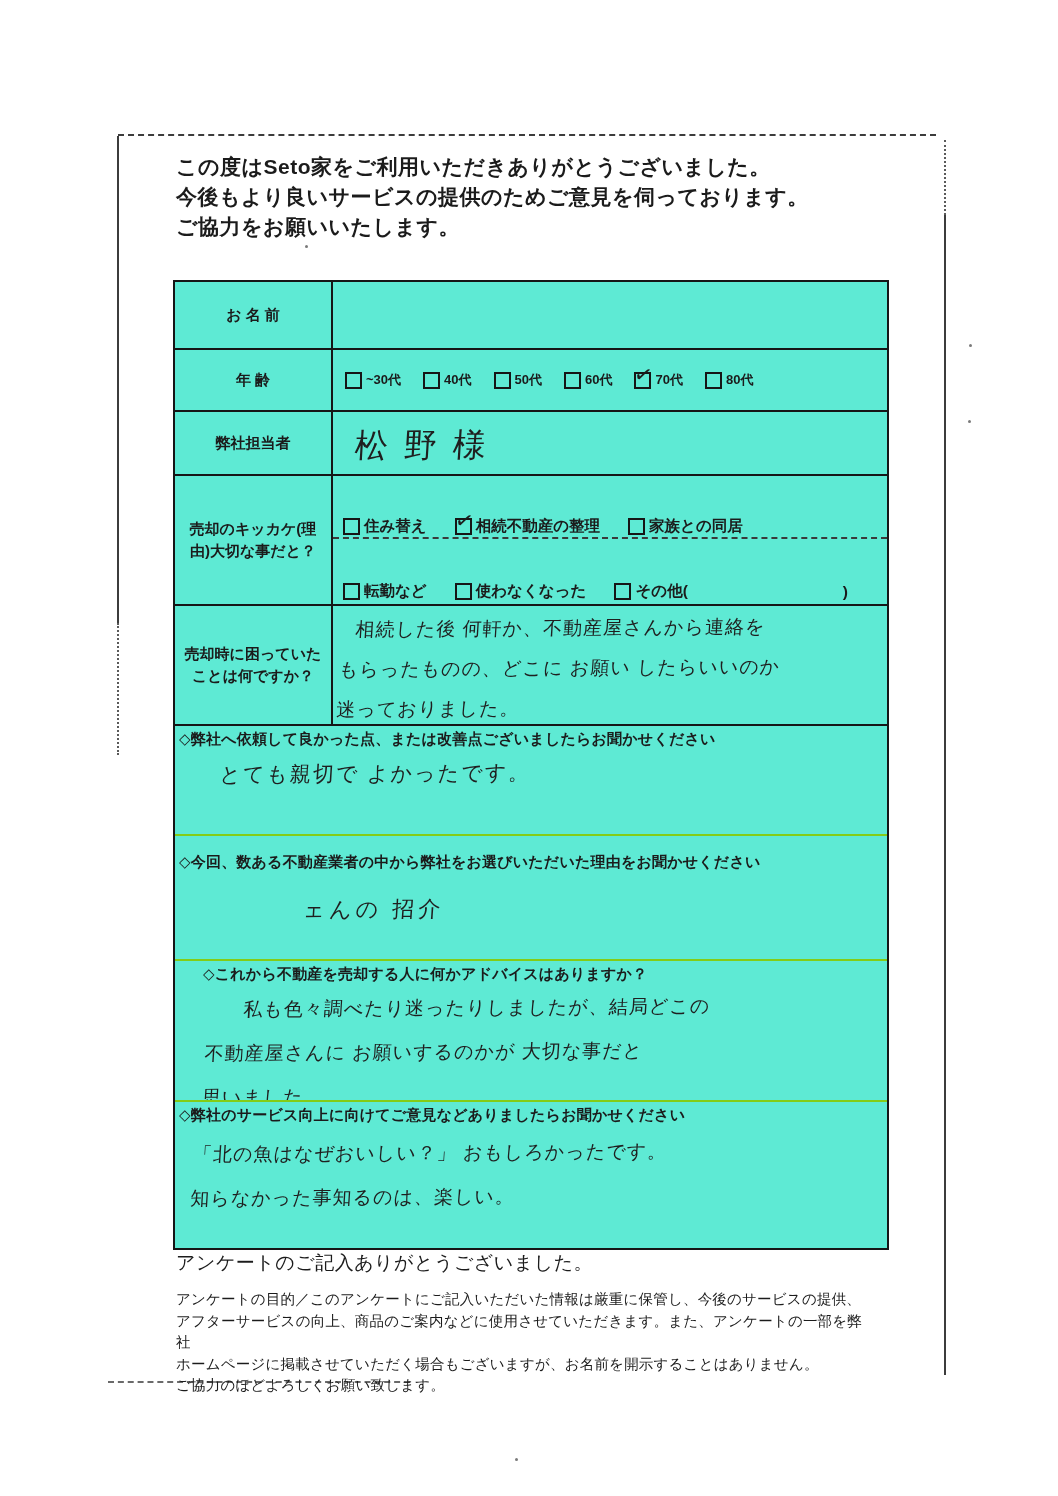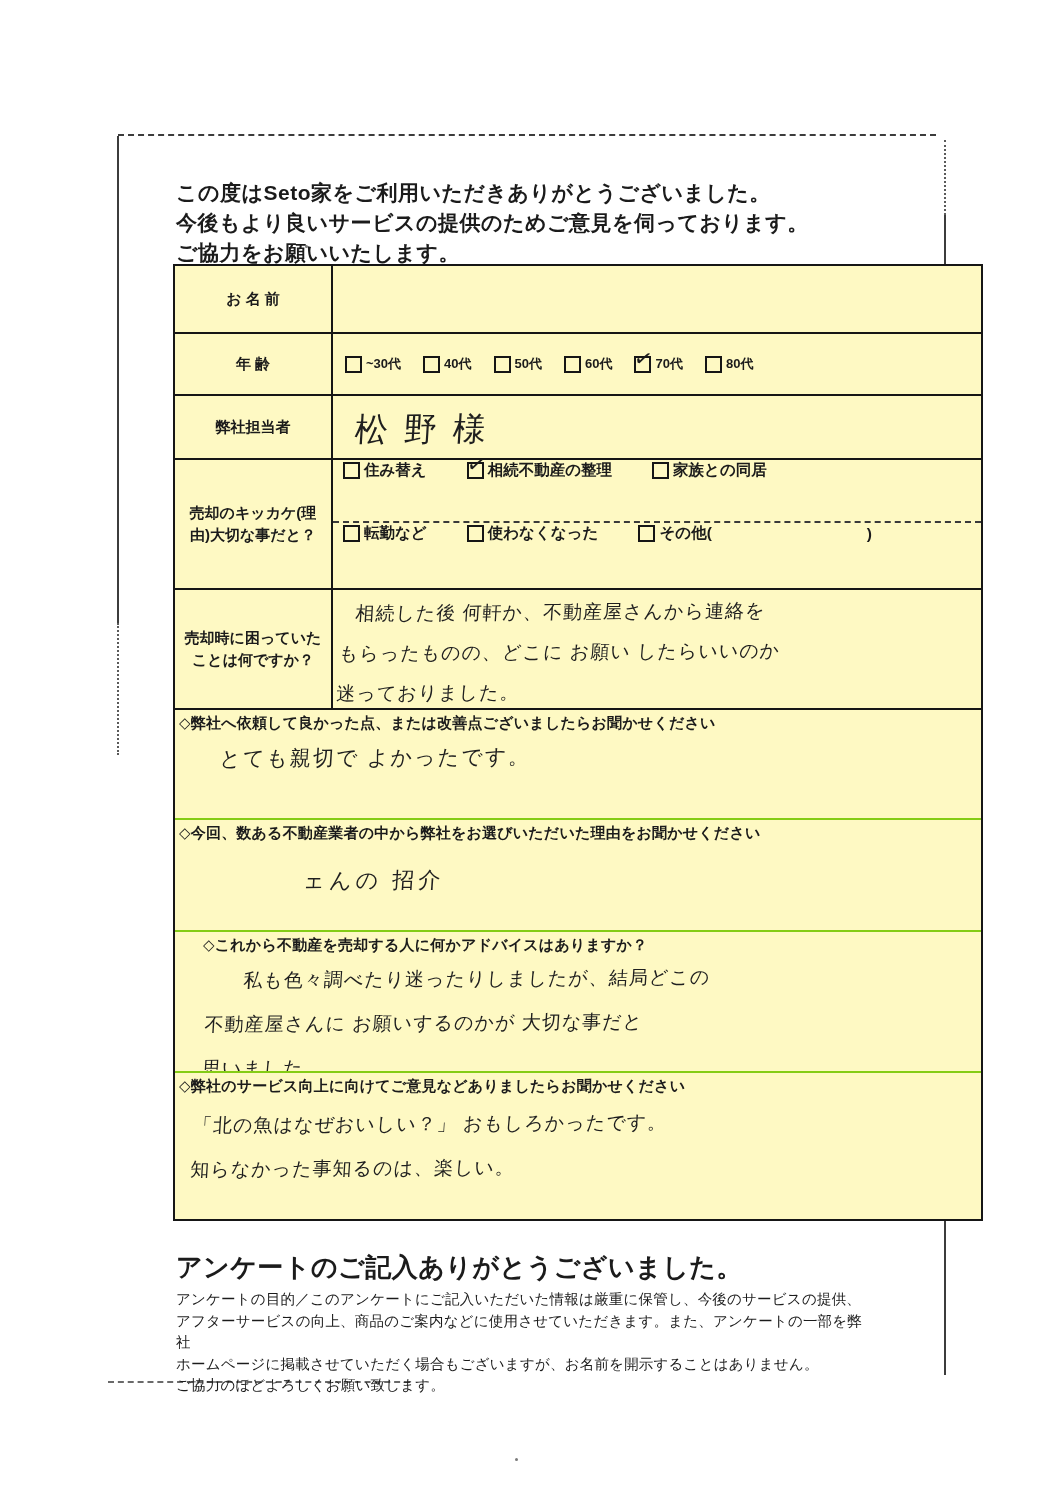--- a/index.html
+++ b/index.html
@@ -16,28 +16,28 @@
   .edge-top    { left:118px; top:134px; width:818px; border-top:2px dashed #3c3c3c; }
   .edge-left-a { left:117px; top:136px; height:487px; border-left:2px solid #3c3c3c; }
   .edge-left-b { left:117px; top:623px; height:132px; border-left:2px dotted #5a5a5a; }
   .edge-right-a{ left:944px; top:140px; height:75px;  border-left:2px dotted #5a5a5a; }
   .edge-right-b{ left:944px; top:215px; height:1160px; border-left:2px solid #3c3c3c; }
   .edge-bottom { left:108px; top:1381px; width:302px; border-top:2px dashed #6a6a6a; }
   .speck { position:absolute; width:3px; height:3px; background:#7a7a7a; border-radius:50%; }
 
   
   .intro {
-    position:absolute; left:176px; top:178px; width:720px;
+    position:absolute; left:176px; top:152px; width:720px;
     font-size:21px; font-weight:600; line-height:30px; letter-spacing:0.5px;
   }
 
   
   .survey {
-    position:absolute; left:173px; top:264px; width:810px;
-    border:2px solid #161616; box-sizing:border-box; background:#fef9c3;
+    position:absolute; left:173px; top:280px; width:716px;
+    border:2px solid #161616; box-sizing:border-box; background:#5eead4;
   }
   .trow { display:flex; border-bottom:2px solid #161616; box-sizing:border-box; }
   .tlabel {
     width:158px; flex:none; border-right:2px solid #161616; box-sizing:border-box;
     display:flex; align-items:center; justify-content:center; text-align:center;
     font-size:15px; font-weight:600; line-height:22px; padding:0 9px;
   }
   .tvalue { flex:1; position:relative; box-sizing:border-box; }
 
   .r-name   { height:68px; }
@@ -48,41 +48,41 @@
 
   .opts { display:flex; align-items:center; height:100%; padding-left:12px; gap:22px;
           font-size:13px; font-weight:600; }
   .opt  { display:inline-flex; align-items:center; white-space:nowrap; }
   .cb   { display:inline-block; width:13px; height:13px; border:2px solid #161616;
           margin-right:4px; position:relative; flex:none; }
   .cb.checked::after {
     content:"✓"; position:absolute; left:-2px; top:-12px; font-size:22px;
     font-weight:700; color:#1b1b1b; transform:rotate(12deg);
   }
-  .reason-sub { height:63px; display:flex; align-items:flex-start; padding-left:10px; gap:40px;
+  .reason-sub { height:63px; display:flex; align-items:flex-end; padding-left:10px; gap:28px;
                 font-size:15.5px; font-weight:600; box-sizing:border-box; }
   .reason-div { border-bottom:2px dashed #3a3a3a; }
   .other-close { margin-left:155px; font-weight:600; }
 
   
   .hw { color:#1f1f1f; transform:skewX(-4deg) rotate(-0.4deg); transform-origin:left top; }
   .hw-agent { font-size:33px; letter-spacing:16px; padding:12px 0 0 24px; }
   .hw-trouble { font-size:19px; line-height:40px; padding:4px 0 0 10px; letter-spacing:1px; text-indent:14px; }
 
   .section { position:relative; border-bottom:2px solid #84cc16; box-sizing:border-box; overflow:hidden; }
-  .s1 { height:110px; } .s2 { height:112px; } .s3 { height:141px;padding-left:24px; } .s4 { height:146px; }
+  .s1 { height:110px; } .s2 { height:112px;margin-top:13px; } .s3 { height:141px;padding-left:24px; } .s4 { height:146px; }
   .section:last-child { border-bottom:none; }
   .q { font-size:15px; font-weight:700; padding:4px 6px 0 4px; letter-spacing:0.2px; }
   .a1 { font-size:21px; padding:12px 0 0 46px; letter-spacing:2px; }
   .a2 { font-size:22px; padding:24px 0 0 130px; letter-spacing:4px; }
   .a3 { font-size:19px; line-height:44px; padding:4px 0 0 10px; letter-spacing:1px; text-indent:36px; }
   .a4 { font-size:19px; line-height:44px; padding:8px 0 0 20px; letter-spacing:1px; }
 
   
-  .thanks { position:absolute; left:176px; top:1250px; font-size:26px; font-weight:700; letter-spacing:0.5px; }
+  .thanks { position:absolute; left:176px; top:1250px; font-size:19px; font-weight:400; letter-spacing:0.5px; }
   .note   { position:absolute; left:176px; top:1289px; width:700px;
             font-size:14.5px; font-weight:500; line-height:21.5px; letter-spacing:0.2px; }
 </style>
 </head>
 <body>
 
 <div class="page">
 
   <div class="scan-line edge-top"></div>
   <div class="scan-line edge-left-a"></div>

